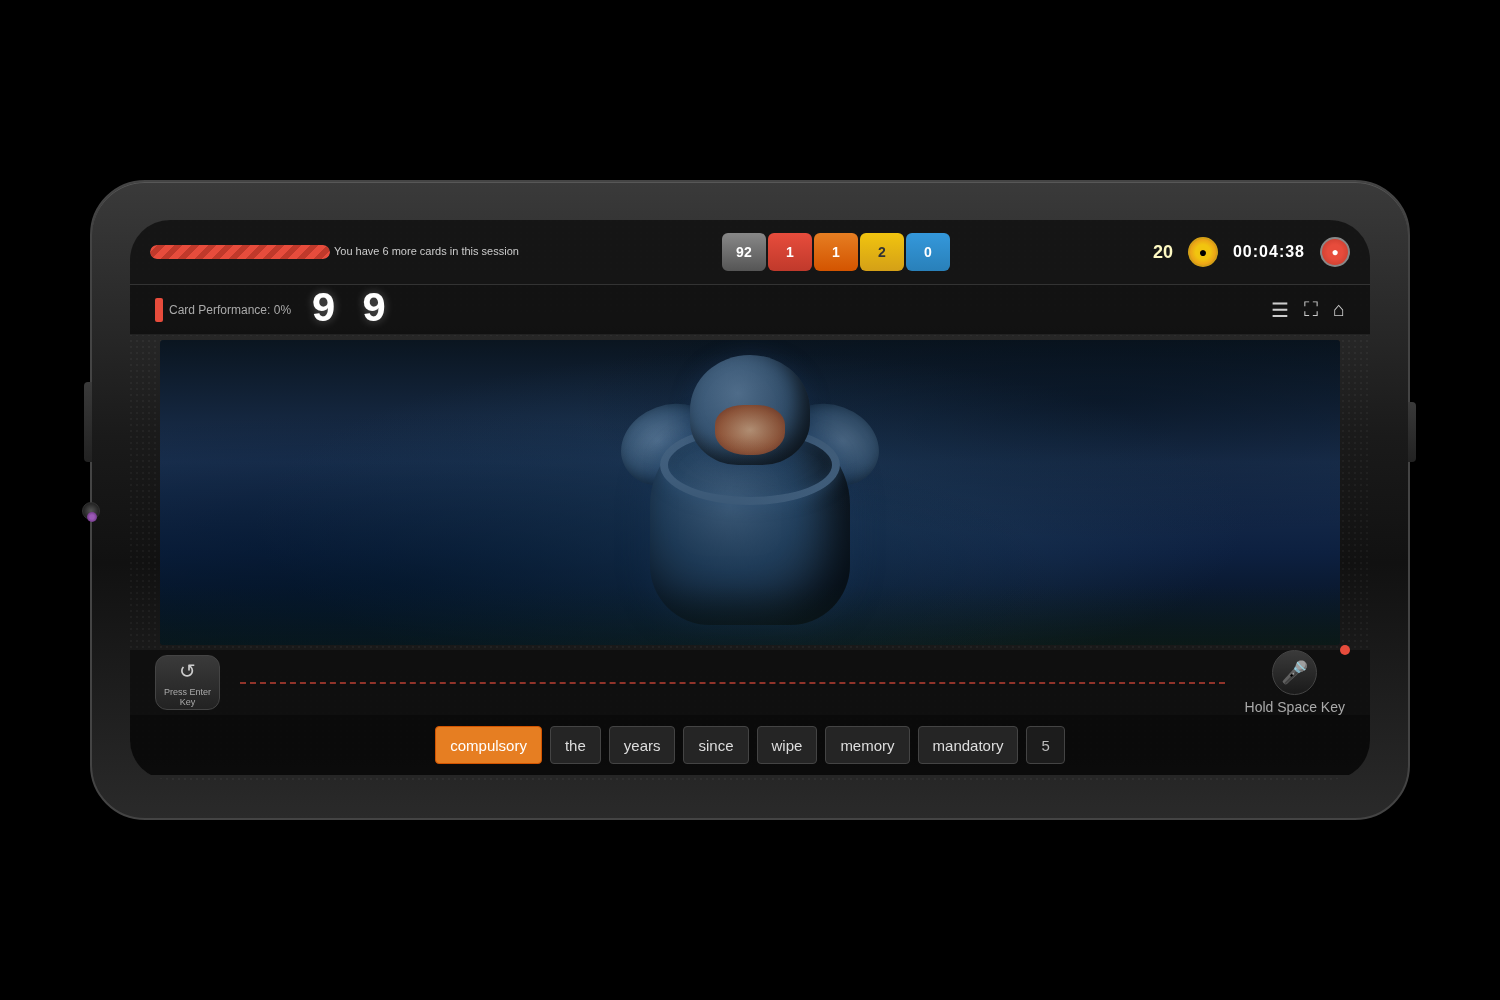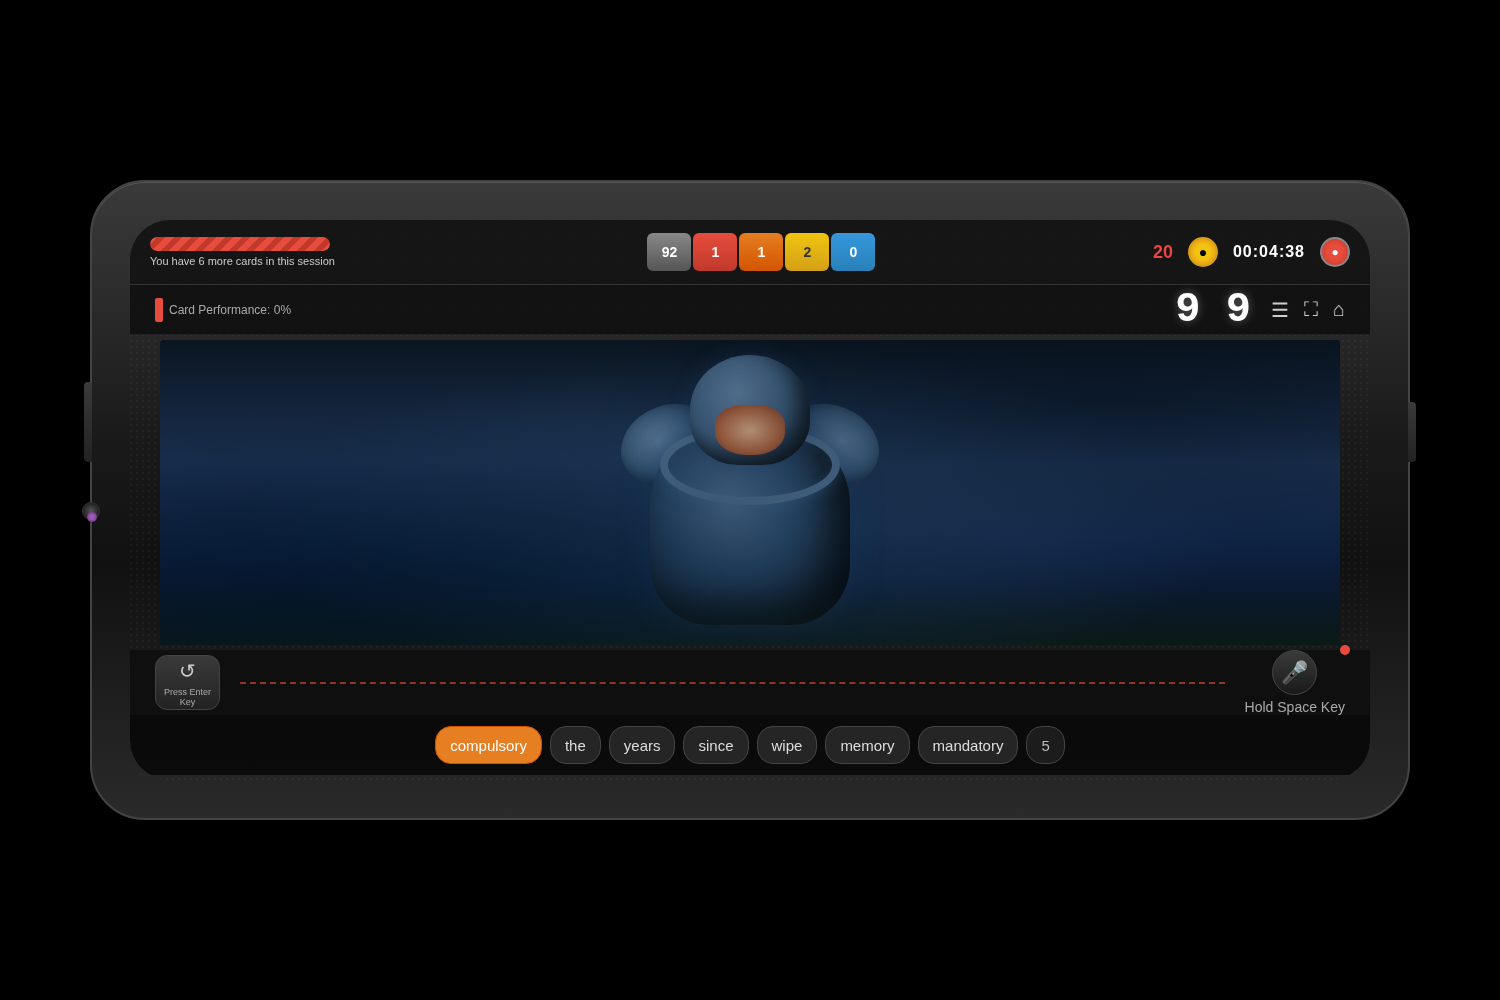--- a/index.html
+++ b/index.html
@@ -89,21 +89,21 @@
       height: 65px;
       background: rgba(20,20,20,0.95);
       display: flex;
       align-items: center;
       padding: 0 20px;
       border-bottom: 1px solid #333;
     }
 
     .progress-section {
       display: flex;
-      flex-direction: column;
+      flex-direction: row;
       gap: 4px;
       min-width: 220px;
     }
 
     .progress-bar-container {
       width: 180px;
       height: 14px;
       background: #333;
       border-radius: 7px;
       overflow: hidden;
@@ -166,21 +166,21 @@
       background: linear-gradient(180deg, #3498db 0%, #2980b9 100%);
     }
 
     .right-section {
       display: flex;
       align-items: center;
       gap: 15px;
     }
 
     .score-num {
-      color: #ef4444;
+      color: #fef9c3;
       font-size: 18px;
       font-weight: bold;
     }
 
     .coin-icon {
       width: 30px;
       height: 30px;
       background: radial-gradient(circle, #f1c40f 40%, #e67e22 100%);
       border-radius: 50%;
       display: flex;
@@ -232,21 +232,21 @@
       width: 8px;
       height: 24px;
       background: #e74c3c;
       border-radius: 2px;
     }
 
     .counter-display {
       flex: 1;
       display: flex;
       align-items: center;
-      justify-content: flex-end;
+      justify-content: flex-start;
       gap: 6px;
     }
 
     .counter-digit {
       color: white;
       font-size: 42px;
       font-weight: bold;
       font-family: 'Courier New', monospace;
       text-shadow: 0 0 10px rgba(255,255,255,0.3);
     }
@@ -473,21 +473,21 @@
       display: flex;
       align-items: center;
       justify-content: center;
       gap: 8px;
       padding: 0 20px;
     }
 
     .word-chip {
       height: 38px;
       padding: 8px 14px;
-      border-radius: 16px;
+      border-radius: 4px;
       display: flex;
       align-items: center;
       justify-content: center;
       font-size: 15px;
       font-weight: 500;
       cursor: pointer;
       border: 1px solid #555;
     }
 
     .word-chip-active {

